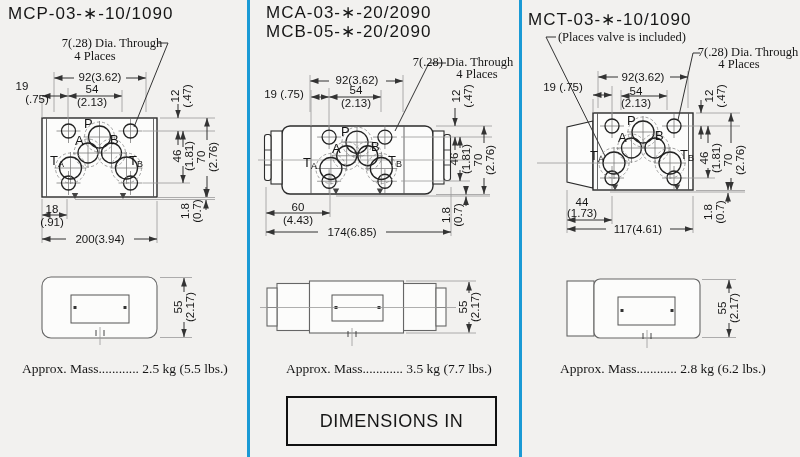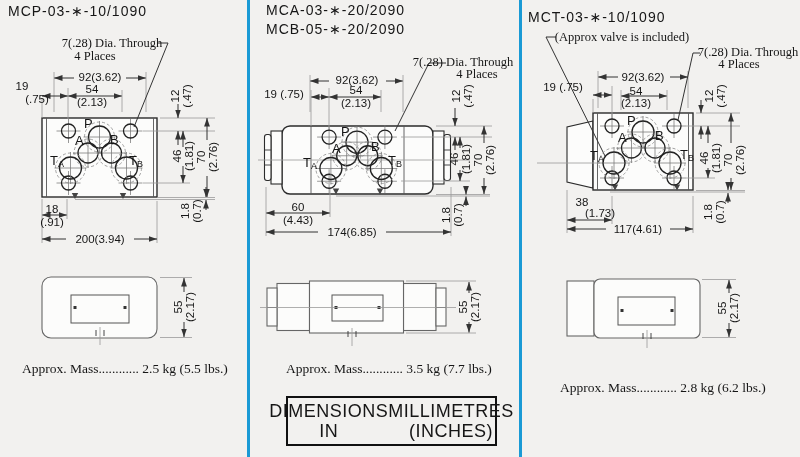--- a/index.html
+++ b/index.html
@@ -1,18 +1,18 @@
 <!DOCTYPE html>
 <html><head>
 <meta charset="utf-8">
 <style>
   html,body{margin:0;padding:0}
   body{width:800px;height:457px;position:relative;background:#f2f1ef;overflow:hidden;
        font-family:"Liberation Sans",sans-serif;color:#161616}
-  .title{position:absolute;font-size:14px;letter-spacing:1px;white-space:nowrap;font-family:"Liberation Sans",sans-serif}
+  .title{position:absolute;font-size:17px;letter-spacing:1px;white-space:nowrap;font-family:"Liberation Sans",sans-serif}
   .dim{position:absolute;transform:translate(-50%,-50%);font-size:11.5px;white-space:nowrap;line-height:12px;text-align:center}
   .ser{font-family:"Liberation Serif",serif;font-size:12.5px}
   .rot{position:absolute;transform:translate(-50%,-50%) rotate(-90deg);font-size:11.5px;line-height:11.5px;text-align:center;white-space:nowrap}
   .plbl{position:absolute;font-size:13px;line-height:13px;white-space:nowrap}
   .plbl .sb{font-size:9px;vertical-align:-2px}
   .mass{position:absolute;font-family:"Liberation Serif",serif;font-size:13.5px;white-space:nowrap}
   .divider{position:absolute;top:0;width:3px;height:457px}
   .dimbox{position:absolute;left:286px;top:396px;width:207px;height:46px;border:2px solid #111;
           display:flex;flex-direction:row;justify-content:center;align-items:center;
           font-size:18px;letter-spacing:.5px;line-height:20px;text-align:center}
@@ -316,21 +316,21 @@
     <div>(2.17)</div>
 </div>
 <div class="plbl" style="left:341px;top:125px">P</div>
 <div class="plbl" style="left:332px;top:142px">A</div>
 <div class="plbl" style="left:371px;top:140px">B</div>
 <div class="plbl" style="left:303px;top:156px"><span>T</span><span class="sb">A</span></div>
 <div class="plbl" style="left:388px;top:154px"><span>T</span><span class="sb">B</span></div>
 <div class="mass" style="left:286px;top:361px">Approx. Mass............ 3.5 kg (7.7 lbs.)</div>
 
 <div class="title" style="left:528px;top:9px">MCT-03-∗-10/1090</div>
-<div class="dim ser" style="left:622px;top:37px">(Approx valve is included)</div>
+<div class="dim ser" style="left:622px;top:37px">(Places valve is included)</div>
 <div class="dim ser" style="left:748px;top:52px">7(.28) Dia. Through</div>
 <div class="dim ser" style="left:739px;top:64px">4 Places</div>
 <div class="dim" style="left:643px;top:77px">92(3.62)</div>
 <div class="dim" style="left:563px;top:87px">19 (.75)</div>
 <div class="dim" style="left:636px;top:91px">54</div>
 <div class="dim" style="left:636px;top:103px">(2.13)</div>
 <div class="rot" style="left:715px;top:96px">
   <div>12</div>
     <div>(.47)</div>
 </div>
@@ -339,30 +339,29 @@
     <div>(1.81)</div>
 </div>
 <div class="rot" style="left:734px;top:160px">
   <div>70</div>
     <div>(2.76)</div>
 </div>
 <div class="rot" style="left:714px;top:212px">
   <div>1.8</div>
     <div>(0.7)</div>
 </div>
-<div class="dim" style="left:582px;top:202px">38</div>
-<div class="dim" style="left:600px;top:213px">(1.73)</div>
+<div class="dim" style="left:582px;top:202px">44</div>
+<div class="dim" style="left:582px;top:213px">(1.73)</div>
 <div class="dim" style="left:638px;top:229px">117(4.61)</div>
 <div class="rot" style="left:728px;top:308px">
   <div>55</div>
     <div>(2.17)</div>
 </div>
 <div class="plbl" style="left:627px;top:114px">P</div>
 <div class="plbl" style="left:618px;top:131px">A</div>
 <div class="plbl" style="left:655px;top:129px">B</div>
 <div class="plbl" style="left:590px;top:149px"><span>T</span><span class="sb">A</span></div>
 <div class="plbl" style="left:680px;top:148px"><span>T</span><span class="sb">B</span></div>
-<div class="mass" style="left:560px;top:380px">Approx. Mass............ 2.8 kg (6.2 lbs.)</div>
+<div class="mass" style="left:560px;top:361px">Approx. Mass............ 2.8 kg (6.2 lbs.)</div>
 
 <div class="dimbox">
   <div>DIMENSIONS IN</div>
-  <div>MILLIMETRES (INCHES)</div>
 </div>
 
 </body></html>

